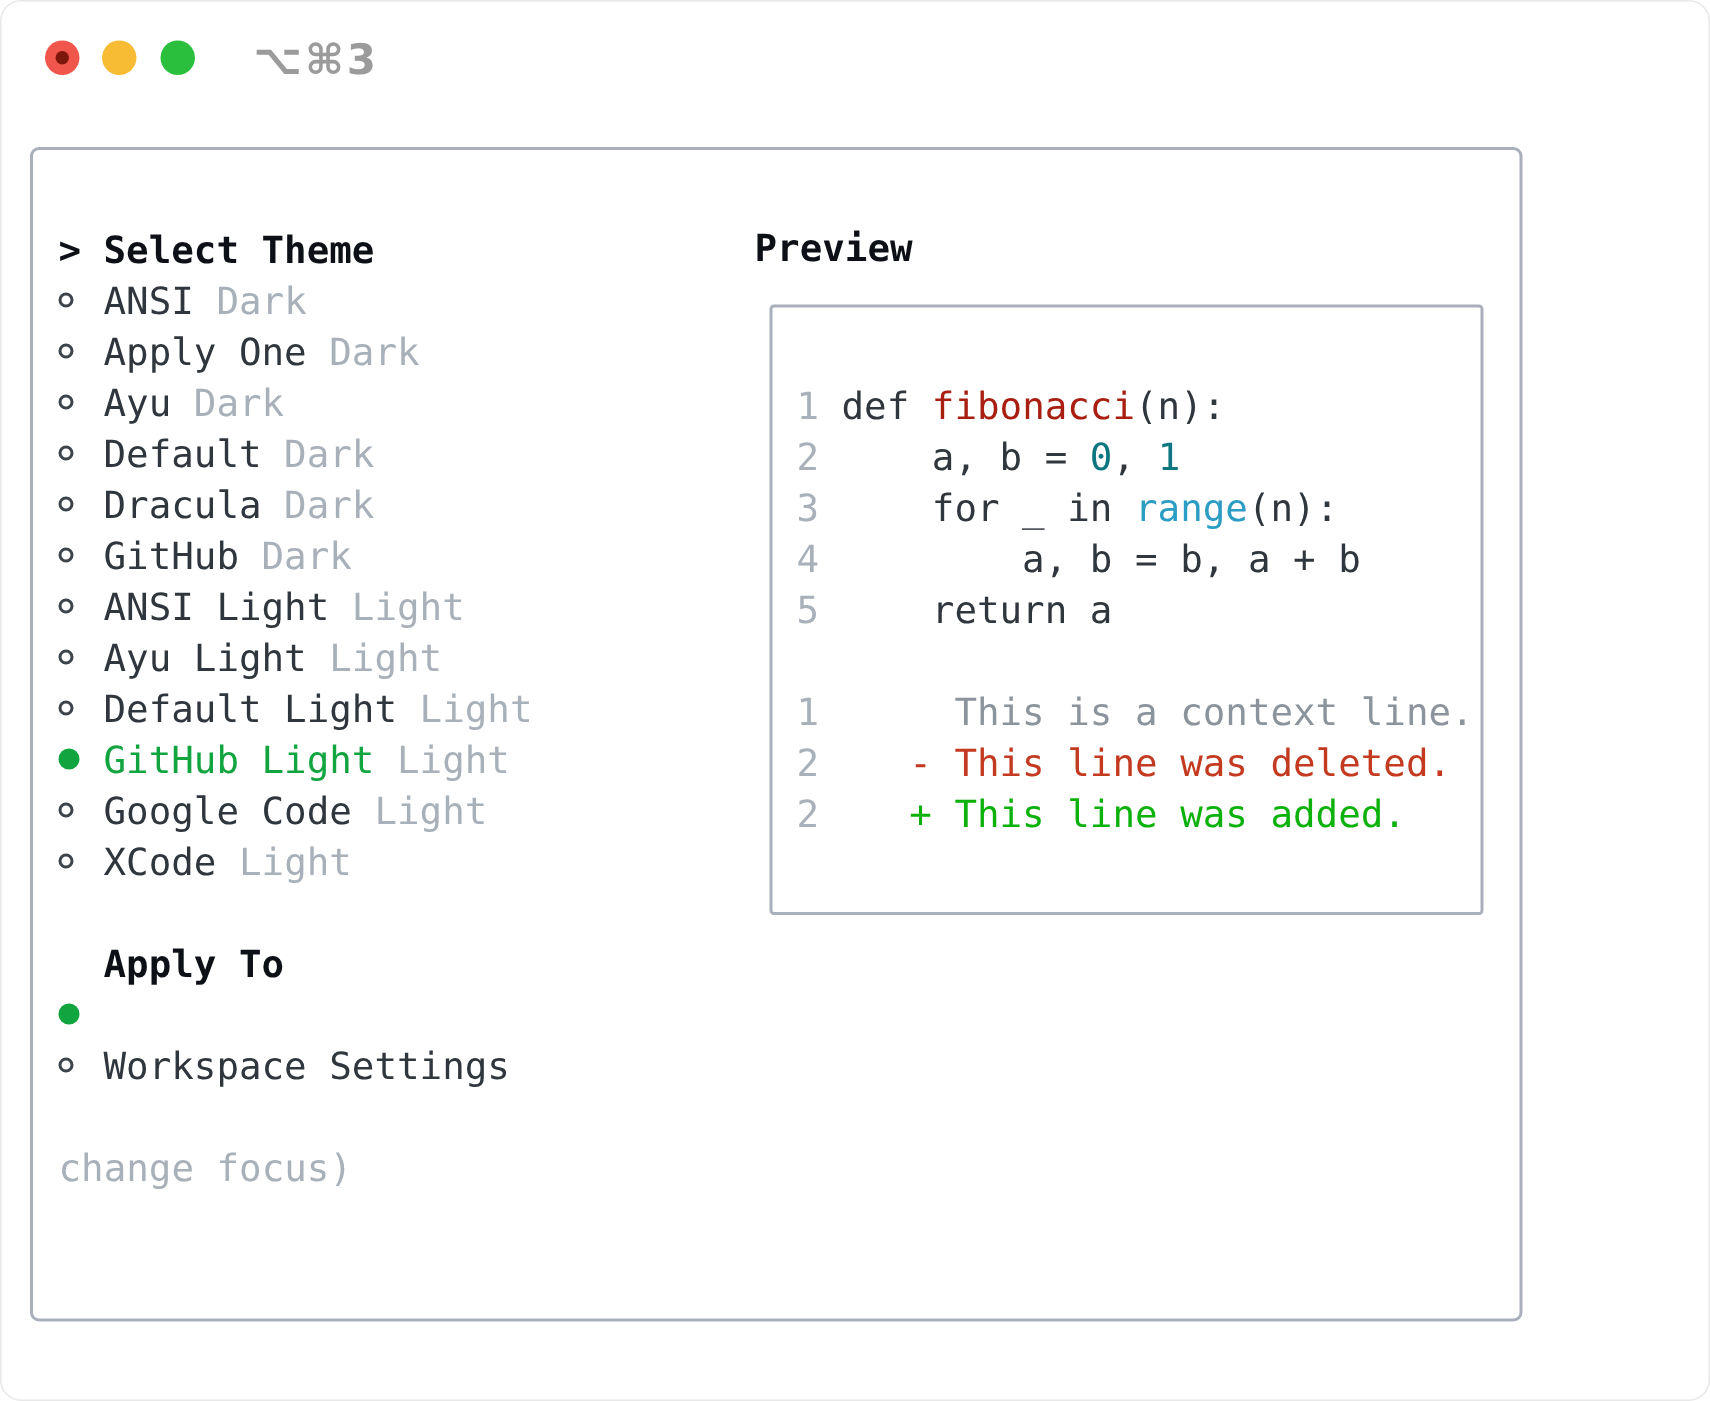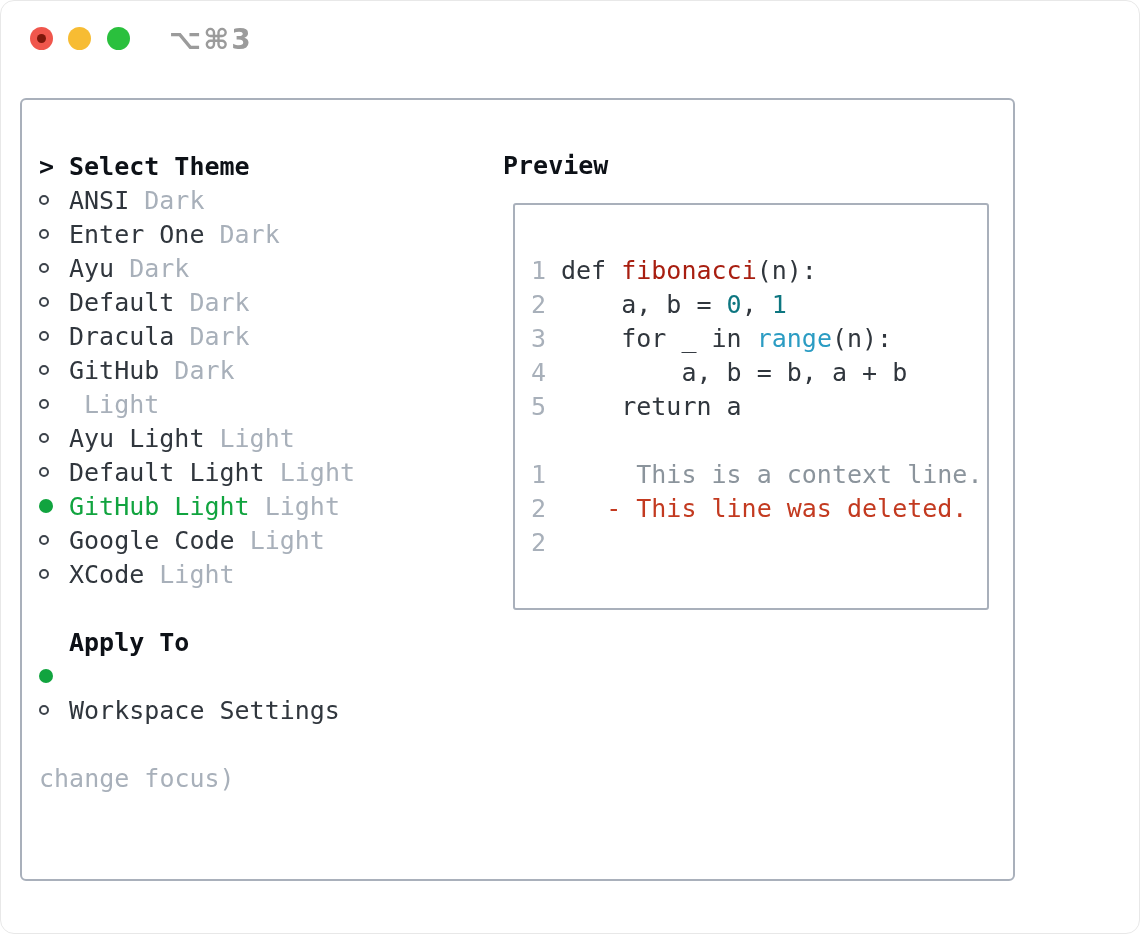--- a/index.html
+++ b/index.html
@@ -98,26 +98,26 @@
   </div>
 
   <div class="panel">
 
     <div class="left-col">
       <div class="row">
         <span class="marker prefix-char">&gt;</span><span class="picker-header">Select Theme</span>
       </div>
       <div id="theme-list">
           <div class="row"><span class="marker"><i class="ring"></i></span><span class="t-name">ANSI</span><span class="t-variant"> Dark</span></div>
-          <div class="row"><span class="marker"><i class="ring"></i></span><span class="t-name">Enter One</span><span class="t-variant"> Dark</span></div>
+          <div class="row"><span class="marker"><i class="ring"></i></span><span class="t-name">Apply One</span><span class="t-variant"> Dark</span></div>
           <div class="row"><span class="marker"><i class="ring"></i></span><span class="t-name">Ayu</span><span class="t-variant"> Dark</span></div>
           <div class="row"><span class="marker"><i class="ring"></i></span><span class="t-name">Default</span><span class="t-variant"> Dark</span></div>
           <div class="row"><span class="marker"><i class="ring"></i></span><span class="t-name">Dracula</span><span class="t-variant"> Dark</span></div>
           <div class="row"><span class="marker"><i class="ring"></i></span><span class="t-name">GitHub</span><span class="t-variant"> Dark</span></div>
-          <div class="row"><span class="marker"><i class="ring"></i></span><span class="t-variant"> Light</span></div>
+          <div class="row"><span class="marker"><i class="ring"></i></span><span class="t-name">ANSI Light</span><span class="t-variant"> Light</span></div>
           <div class="row"><span class="marker"><i class="ring"></i></span><span class="t-name">Ayu Light</span><span class="t-variant"> Light</span></div>
           <div class="row"><span class="marker"><i class="ring"></i></span><span class="t-name">Default Light</span><span class="t-variant"> Light</span></div>
           <div class="row selected"><span class="marker"><i class="dot"></i></span><span class="t-name">GitHub Light</span><span class="t-variant"> Light</span></div>
           <div class="row"><span class="marker"><i class="ring"></i></span><span class="t-name">Google Code</span><span class="t-variant"> Light</span></div>
           <div class="row"><span class="marker"><i class="ring"></i></span><span class="t-name">XCode</span><span class="t-variant"> Light</span></div>
         </div>
       <div class="row blank"></div>
       <div class="row">
         <span class="marker"></span><span class="apply-header">Apply To</span>
       </div>
@@ -136,18 +136,18 @@
     <div class="preview-box">
       <div id="preview-lines">
           <div class="pline"><span class="lnum">1</span><span class="pcontent"><span class="tok-code">def </span><span class="tok-func">fibonacci</span><span class="tok-code">(n):</span></span></div>
           <div class="pline"><span class="lnum">2</span><span class="pcontent"><span class="tok-code">    a, b = </span><span class="tok-num">0</span><span class="tok-code">, </span><span class="tok-num">1</span></span></div>
           <div class="pline"><span class="lnum">3</span><span class="pcontent"><span class="tok-code">    for _ in </span><span class="tok-builtin">range</span><span class="tok-code">(n):</span></span></div>
           <div class="pline"><span class="lnum">4</span><span class="pcontent"><span class="tok-code">        a, b = b, a + b</span></span></div>
           <div class="pline"><span class="lnum">5</span><span class="pcontent"><span class="tok-code">    return a</span></span></div>
           <div class="pline"><span class="lnum"></span><span class="pcontent"></span></div>
           <div class="pline"><span class="lnum">1</span><span class="pcontent"><span class="tok-context">     This is a context line.</span></span></div>
           <div class="pline"><span class="lnum">2</span><span class="pcontent"><span class="tok-deleted">   - This line was deleted.</span></span></div>
-          <div class="pline"><span class="lnum">2</span></div>
+          <div class="pline"><span class="lnum">2</span><span class="pcontent"><span class="tok-added">   + This line was added.</span></span></div>
         </div>
     </div>
 
   </div>
 </div>
 
 </body></html>

